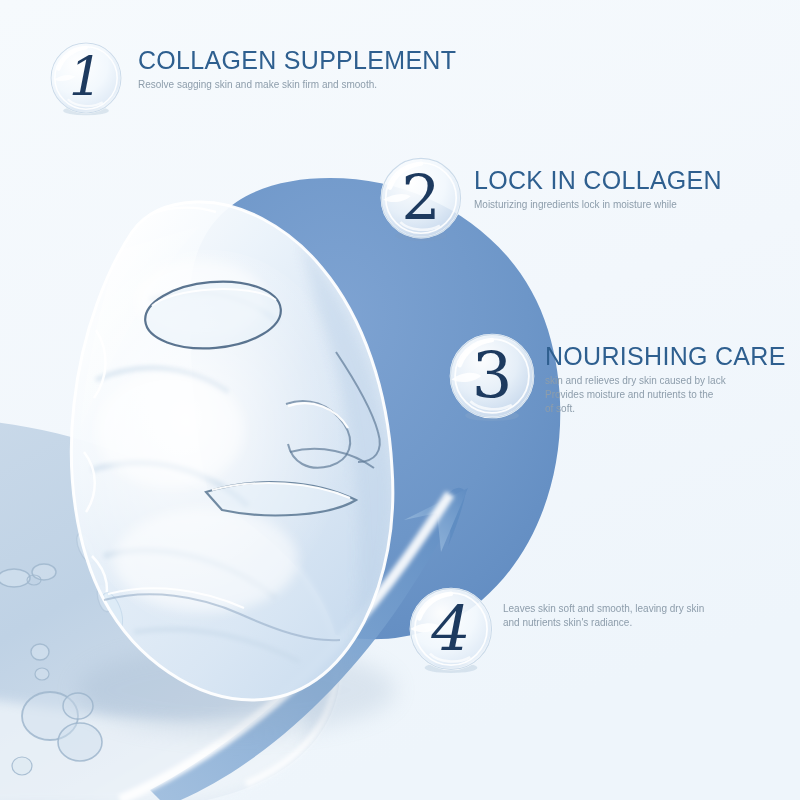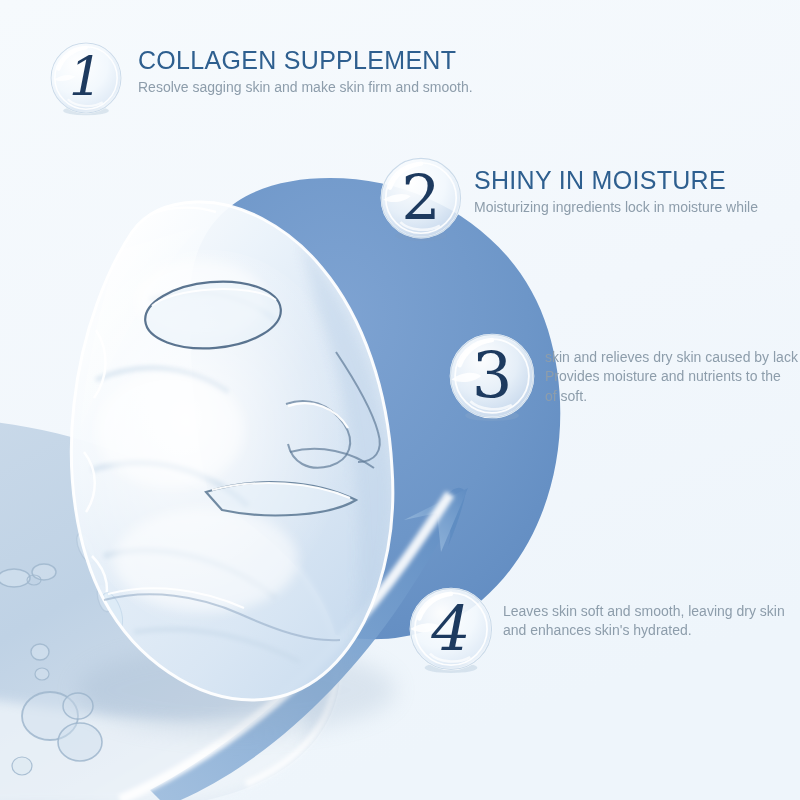--- a/index.html
+++ b/index.html
@@ -28,21 +28,21 @@
   .f-title{
     color:#2e5f8f;
     font-size:25px;
     letter-spacing:.3px;
     line-height:1.05;
     white-space:nowrap;
     font-weight:400;
   }
   .f-desc{
     color:#8d9dab;
-    font-size:14px;
+    font-size:10px;
     line-height:1.38;
     margin-top:5px;
     max-width:280px;
   }
   .f-desc span{display:block;white-space:nowrap;}
 
   
   #feat1{left:48px;  top:36px;}
   #feat1 .bubble{width:76px;height:76px;margin-right:14px;margin-top:4px;}
   #feat1 .bubble-num{font-size:54px;}
@@ -320,41 +320,42 @@
         <circle cx="50" cy="50" r="46" fill="url(#bubFill)" stroke="#ffffff" stroke-width="2"></circle>
         <circle cx="50" cy="50" r="46" fill="none" stroke="#b9cfe3" stroke-opacity="0.75" stroke-width="1.4"></circle>
         <circle cx="50" cy="50" r="41" fill="none" stroke="#ffffff" stroke-opacity="0.9" stroke-width="2"></circle>
         <path d="M 14 38 C 20 22 34 12 50 10" fill="none" stroke="#ffffff" stroke-width="5" stroke-linecap="round" opacity="0.95"></path>
         <path d="M 6 52 C 16 45 30 43 38 48 C 30 55 16 57 6 52 Z" fill="#ffffff" opacity="0.85"></path>
         <path d="M 26 78 C 36 88 58 90 72 82" fill="none" stroke="#ffffff" stroke-width="3" opacity="0.7"></path>
       </svg>
       <div class="bubble-num upright">2</div>
     </div>
     <div class="txt">
-      <div class="f-title">SHINY IN MOISTURE</div>
+      <div class="f-title">LOCK IN COLLAGEN</div>
       <div class="f-desc">
         <span>Moisturizing ingredients lock in moisture while</span>
       </div>
     </div>
   </div>
 
   <div class="feature" id="feat3">
     <div class="bubble">
       <svg viewBox="0 0 100 100" width="100%" height="100%">
         <ellipse cx="50" cy="94" rx="30" ry="6" fill="#8aa8cb" opacity="0.3"></ellipse>
         <circle cx="50" cy="50" r="46" fill="url(#bubFill)" stroke="#ffffff" stroke-width="2"></circle>
         <circle cx="50" cy="50" r="46" fill="none" stroke="#b9cfe3" stroke-opacity="0.75" stroke-width="1.4"></circle>
         <circle cx="50" cy="50" r="41" fill="none" stroke="#ffffff" stroke-opacity="0.9" stroke-width="2"></circle>
         <path d="M 14 38 C 20 22 34 12 50 10" fill="none" stroke="#ffffff" stroke-width="5" stroke-linecap="round" opacity="0.95"></path>
         <path d="M 5 54 C 15 46 30 44 38 50 C 30 57 15 59 5 54 Z" fill="#ffffff" opacity="0.85"></path>
         <path d="M 26 78 C 36 88 58 90 72 82" fill="none" stroke="#ffffff" stroke-width="3" opacity="0.7"></path>
       </svg>
       <div class="bubble-num upright">3</div>
     </div>
     <div class="txt">
+      <div class="f-title">NOURISHING CARE</div>
       <div class="f-desc">
         <span>skin and relieves dry skin caused by lack</span>
         <span>Provides moisture and nutrients to the</span>
         <span>of soft.</span>
       </div>
     </div>
   </div>
 
   <div class="feature" id="feat4">
     <div class="bubble">
@@ -365,18 +366,18 @@
         <circle cx="50" cy="50" r="41" fill="none" stroke="#ffffff" stroke-opacity="0.9" stroke-width="2"></circle>
         <path d="M 14 38 C 20 22 34 12 50 10" fill="none" stroke="#ffffff" stroke-width="5" stroke-linecap="round" opacity="0.95"></path>
         <path d="M 4 50 C 14 43 30 41 38 47 C 30 54 14 56 4 50 Z" fill="#ffffff" opacity="0.85"></path>
         <path d="M 26 78 C 36 88 58 90 72 82" fill="none" stroke="#ffffff" stroke-width="3" opacity="0.7"></path>
       </svg>
       <div class="bubble-num">4</div>
     </div>
     <div class="txt">
       <div class="f-desc">
         <span>Leaves skin soft and smooth, leaving dry skin</span>
-        <span>and enhances skin's hydrated.</span>
+        <span>and nutrients skin's radiance.</span>
       </div>
     </div>
   </div>
 
 </div>
 
 </body></html>

